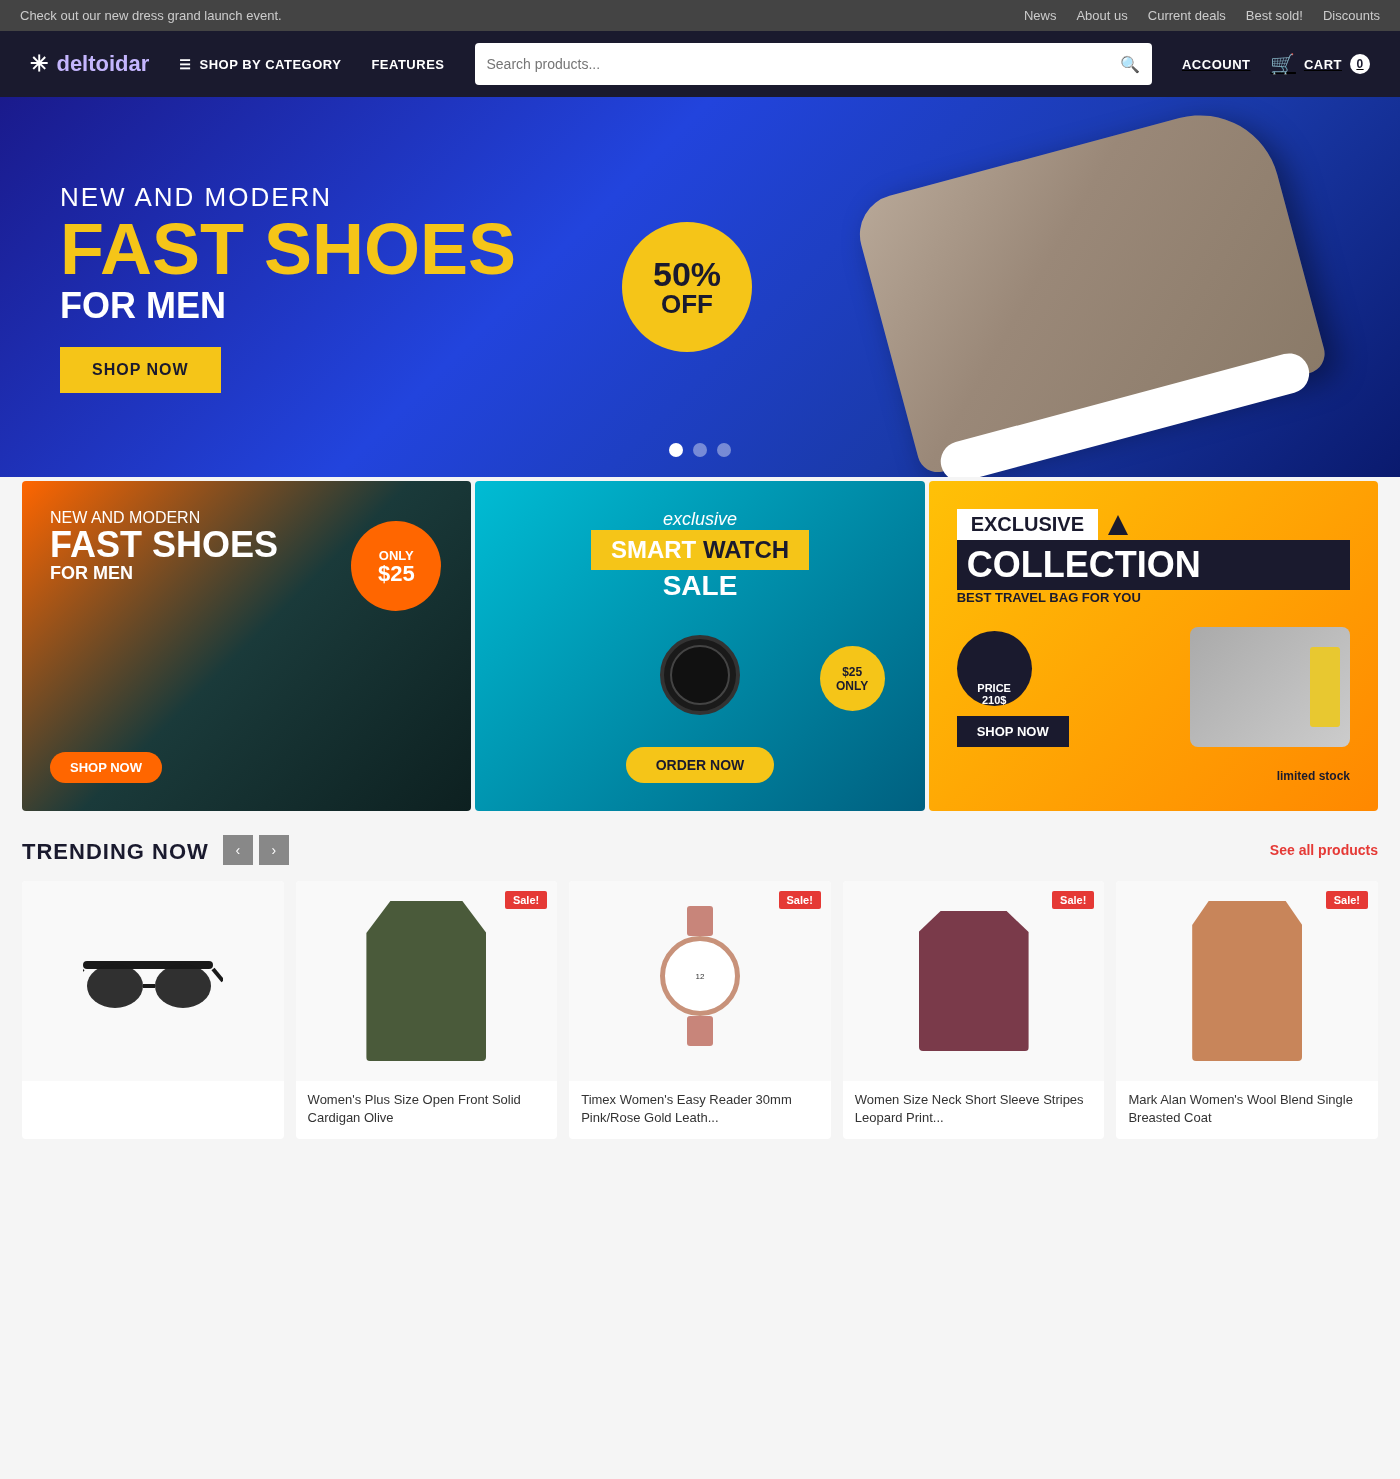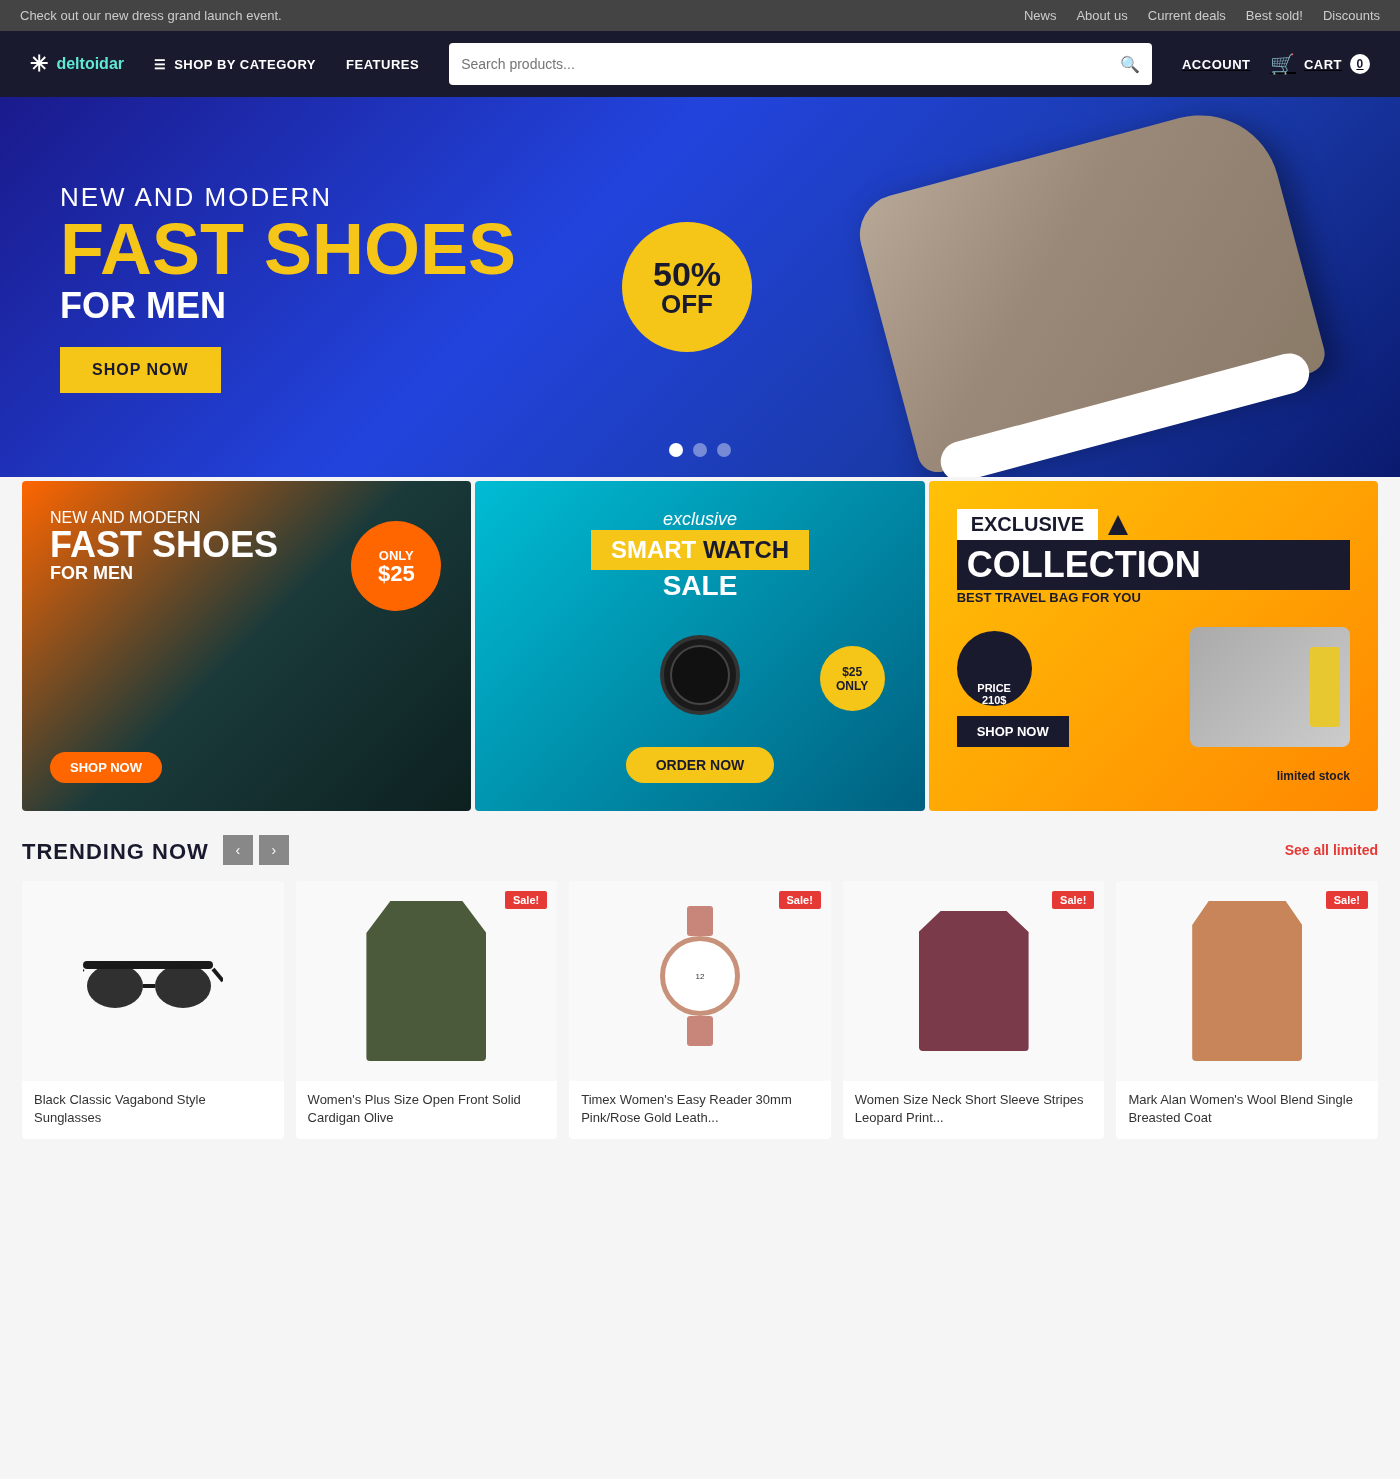--- a/index.html
+++ b/index.html
@@ -32,21 +32,21 @@
       gap: 8px;
       color: white;
       font-size: 22px;
       font-weight: bold;
       text-decoration: none;
     }
     .logo-icon {
       color: white;
       font-size: 22px;
     }
-    .logo-text { color: #5eead4; font-size: 16px; font-weight: bold; }
+    .logo-text { color: #c4b5fd; font-size: 22px; font-weight: bold; }
     .nav-category {
       display: flex;
       align-items: center;
       gap: 8px;
       color: white;
       font-size: 13px;
       font-weight: bold;
       letter-spacing: 0.5px;
       cursor: pointer;
       white-space: nowrap;
@@ -624,38 +624,37 @@
 
 <div class="trending-section">
   <div class="trending-header">
     <div class="trending-title-wrap">
       <h2 class="trending-title">TRENDING NOW</h2>
       <div class="nav-arrows">
         <button class="nav-arrow">‹</button>
         <button class="nav-arrow">›</button>
       </div>
     </div>
-    <a class="see-all">See all limited</a>
+    <a class="see-all">See all products</a>
   </div>
 
   <div class="product-grid">
 
     <div class="product-card">
       <div class="product-img">
 
         <svg width="140" height="60" viewBox="0 0 140 60">
           <rect x="0" y="10" width="130" height="8" rx="4" fill="#1a1a1a"></rect>
           <ellipse cx="32" cy="35" rx="28" ry="22" fill="#1a1a1a" opacity="0.9"></ellipse>
           <ellipse cx="100" cy="35" rx="28" ry="22" fill="#1a1a1a" opacity="0.9"></ellipse>
           <line x1="60" y1="35" x2="72" y2="35" stroke="#1a1a1a" stroke-width="4"></line>
           <line x1="130" y1="18" x2="140" y2="30" stroke="#1a1a1a" stroke-width="4"></line>
           <line x1="0" y1="18" x2="-10" y2="30" stroke="#1a1a1a" stroke-width="4"></line>
         </svg>
       </div>
-      <div class="product-name">Black Classic Vagabond Style Sunglasses</div>
     </div>
 
     <div class="product-card">
       <div class="product-img">
         <span class="sale-badge">Sale!</span>
         <div class="cardigan-img"></div>
       </div>
       <div class="product-name">Women's Plus Size Open Front Solid Cardigan Olive</div>
     </div>
 

